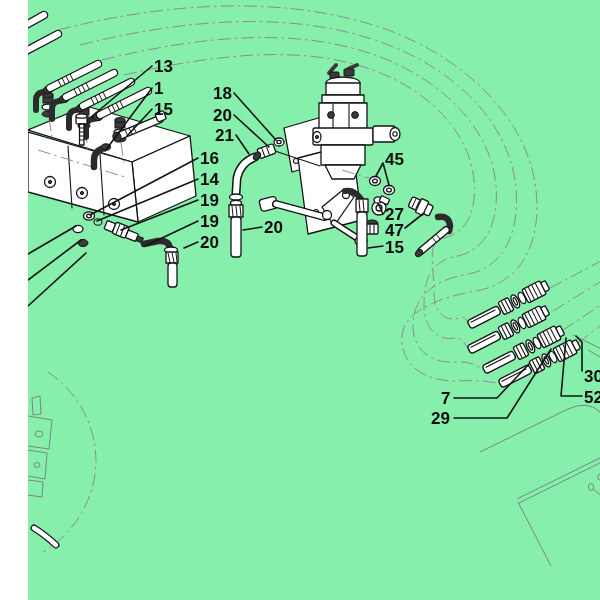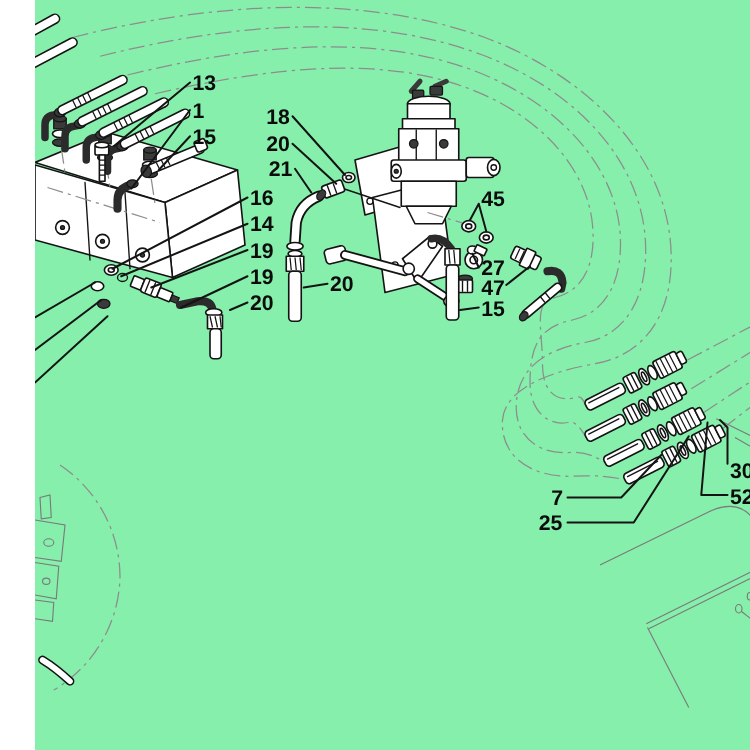--- a/index.html
+++ b/index.html
@@ -332,16 +332,16 @@
 <div class="callout" style="left:172px;top:234px">20</div>
 <div class="callout" style="left:185px;top:85px">18</div>
 <div class="callout" style="left:185px;top:107px">20</div>
 <div class="callout" style="left:187px;top:127px">21</div>
 <div class="callout" style="left:236px;top:219px">20</div>
 <div class="callout" style="left:357px;top:151px">45</div>
 <div class="callout" style="left:357px;top:206px">27</div>
 <div class="callout" style="left:357px;top:222px">47</div>
 <div class="callout" style="left:357px;top:239px">15</div>
 <div class="callout" style="left:413px;top:390px">7</div>
-<div class="callout" style="left:403px;top:410px">25</div>
+<div class="callout" style="left:403px;top:410px">29</div>
 <div class="callout" style="left:556px;top:368px">30</div>
 <div class="callout" style="left:556px;top:389px">52</div>
 </div>
 
 </body></html>

